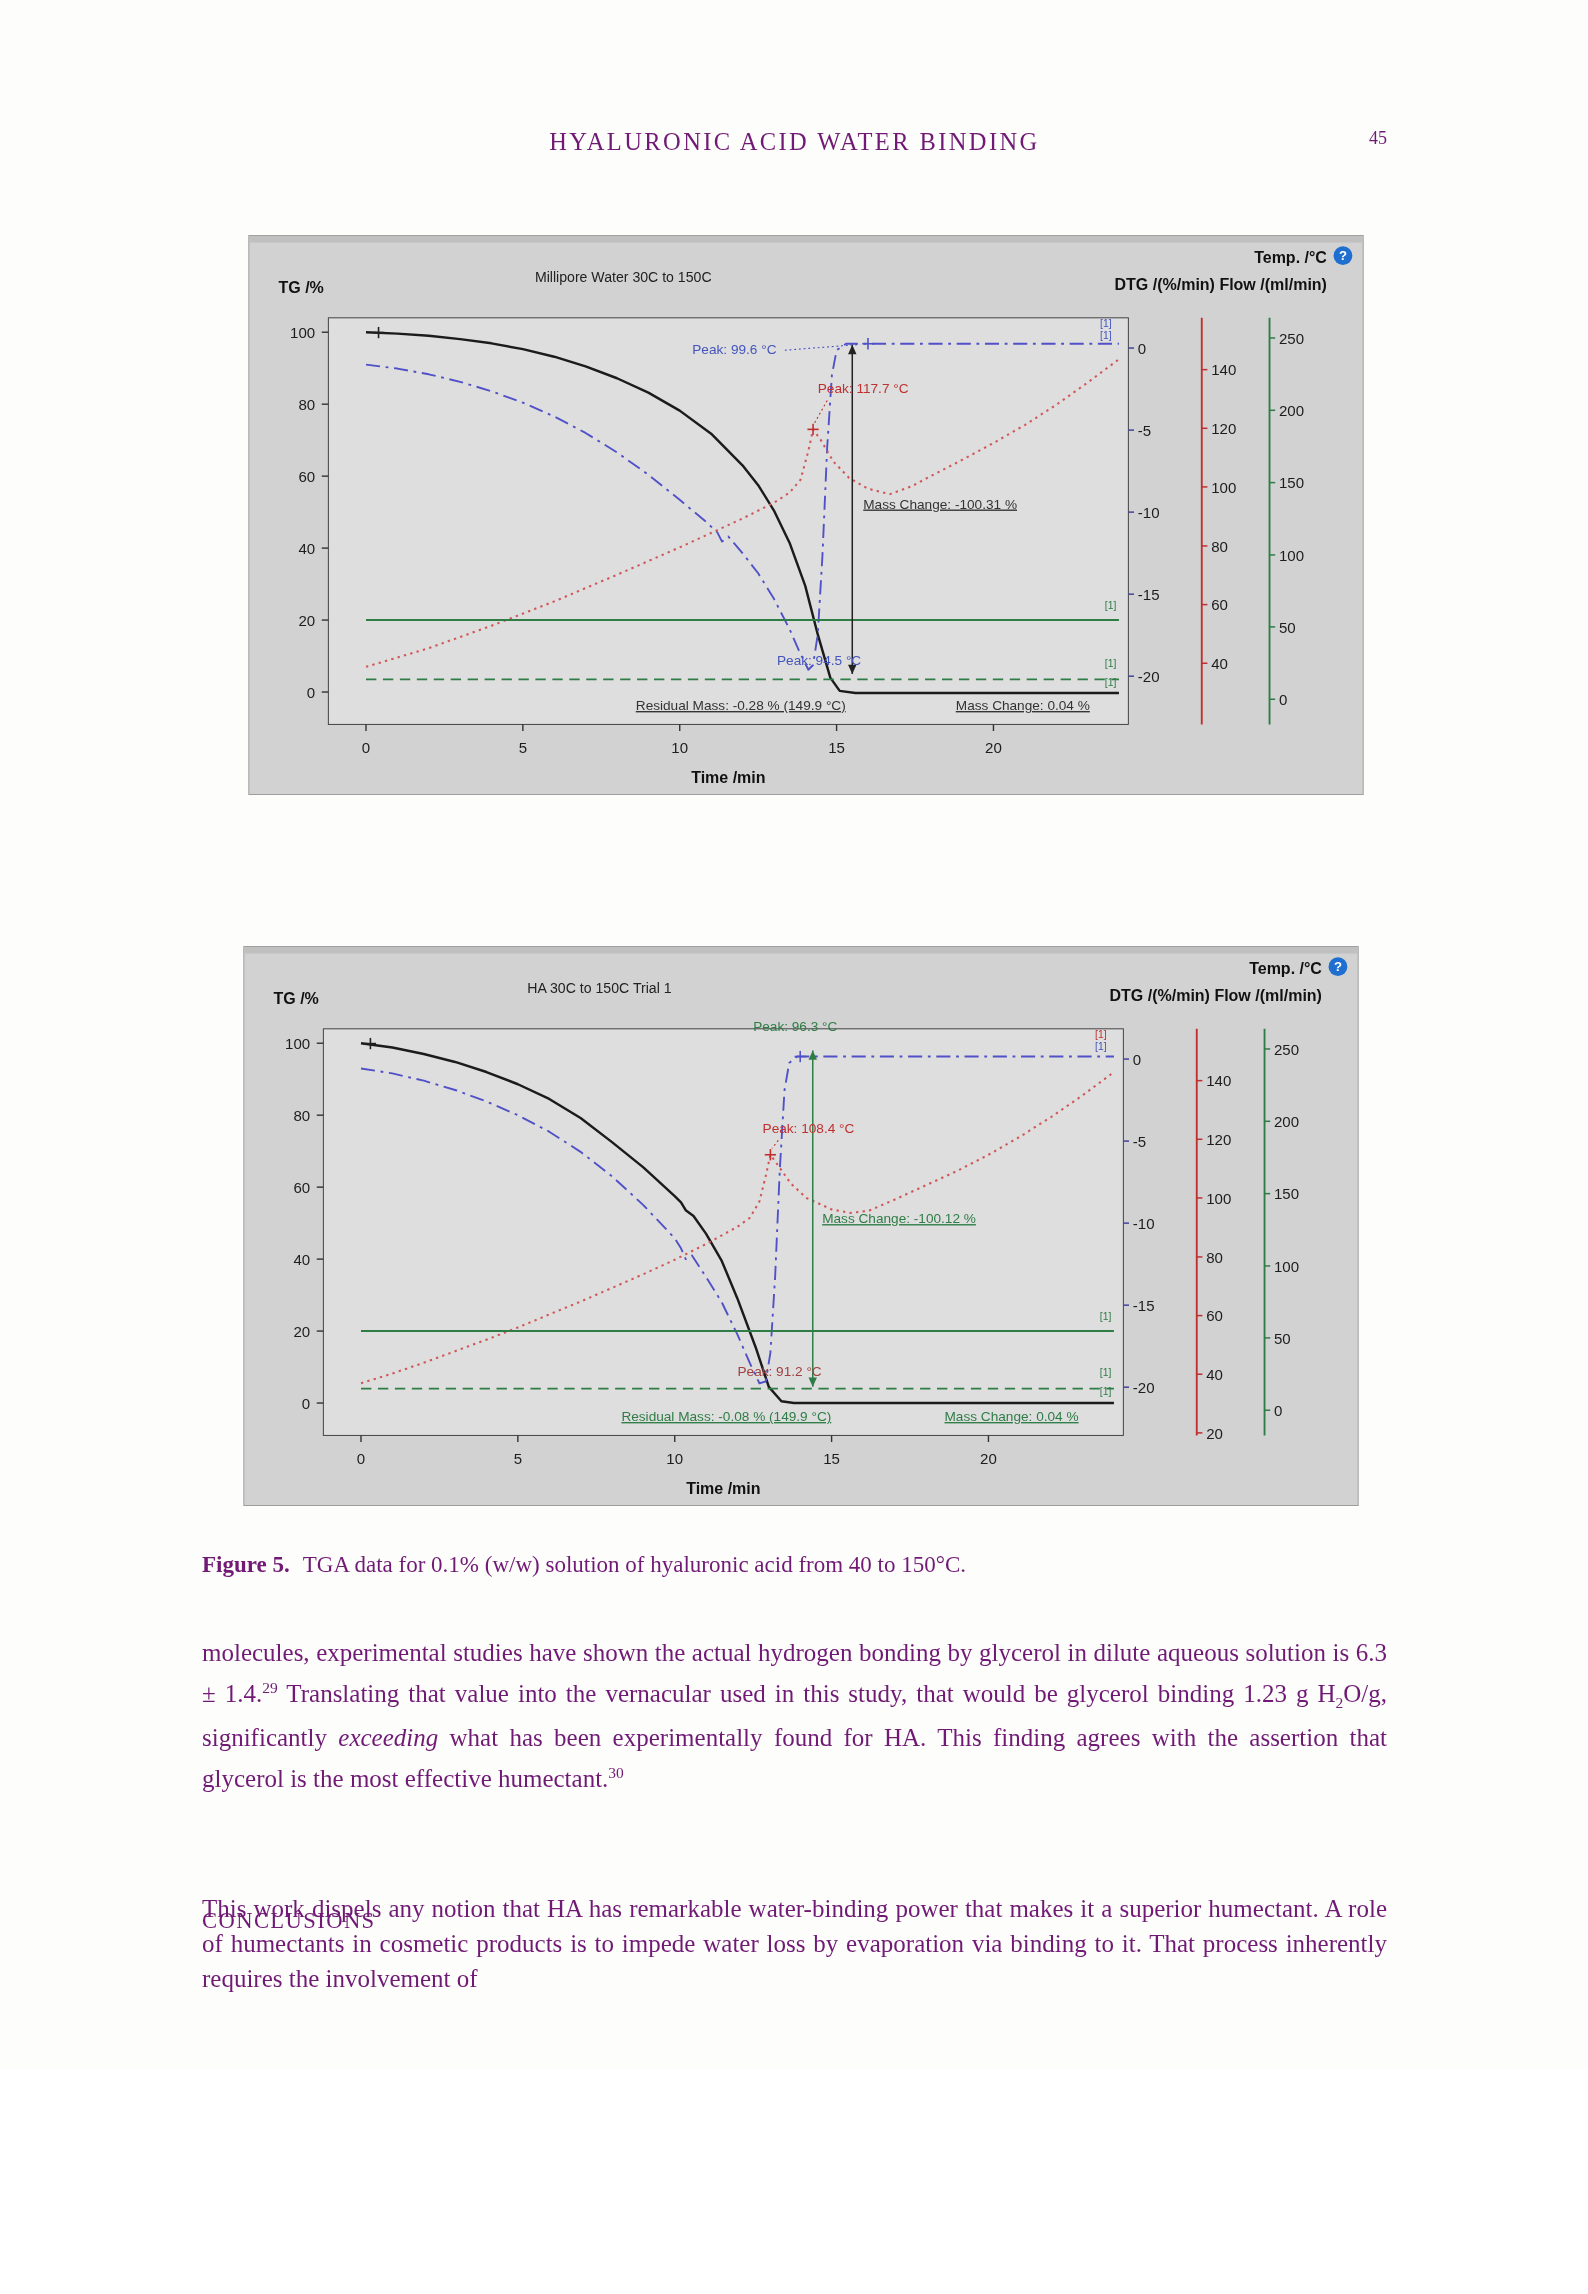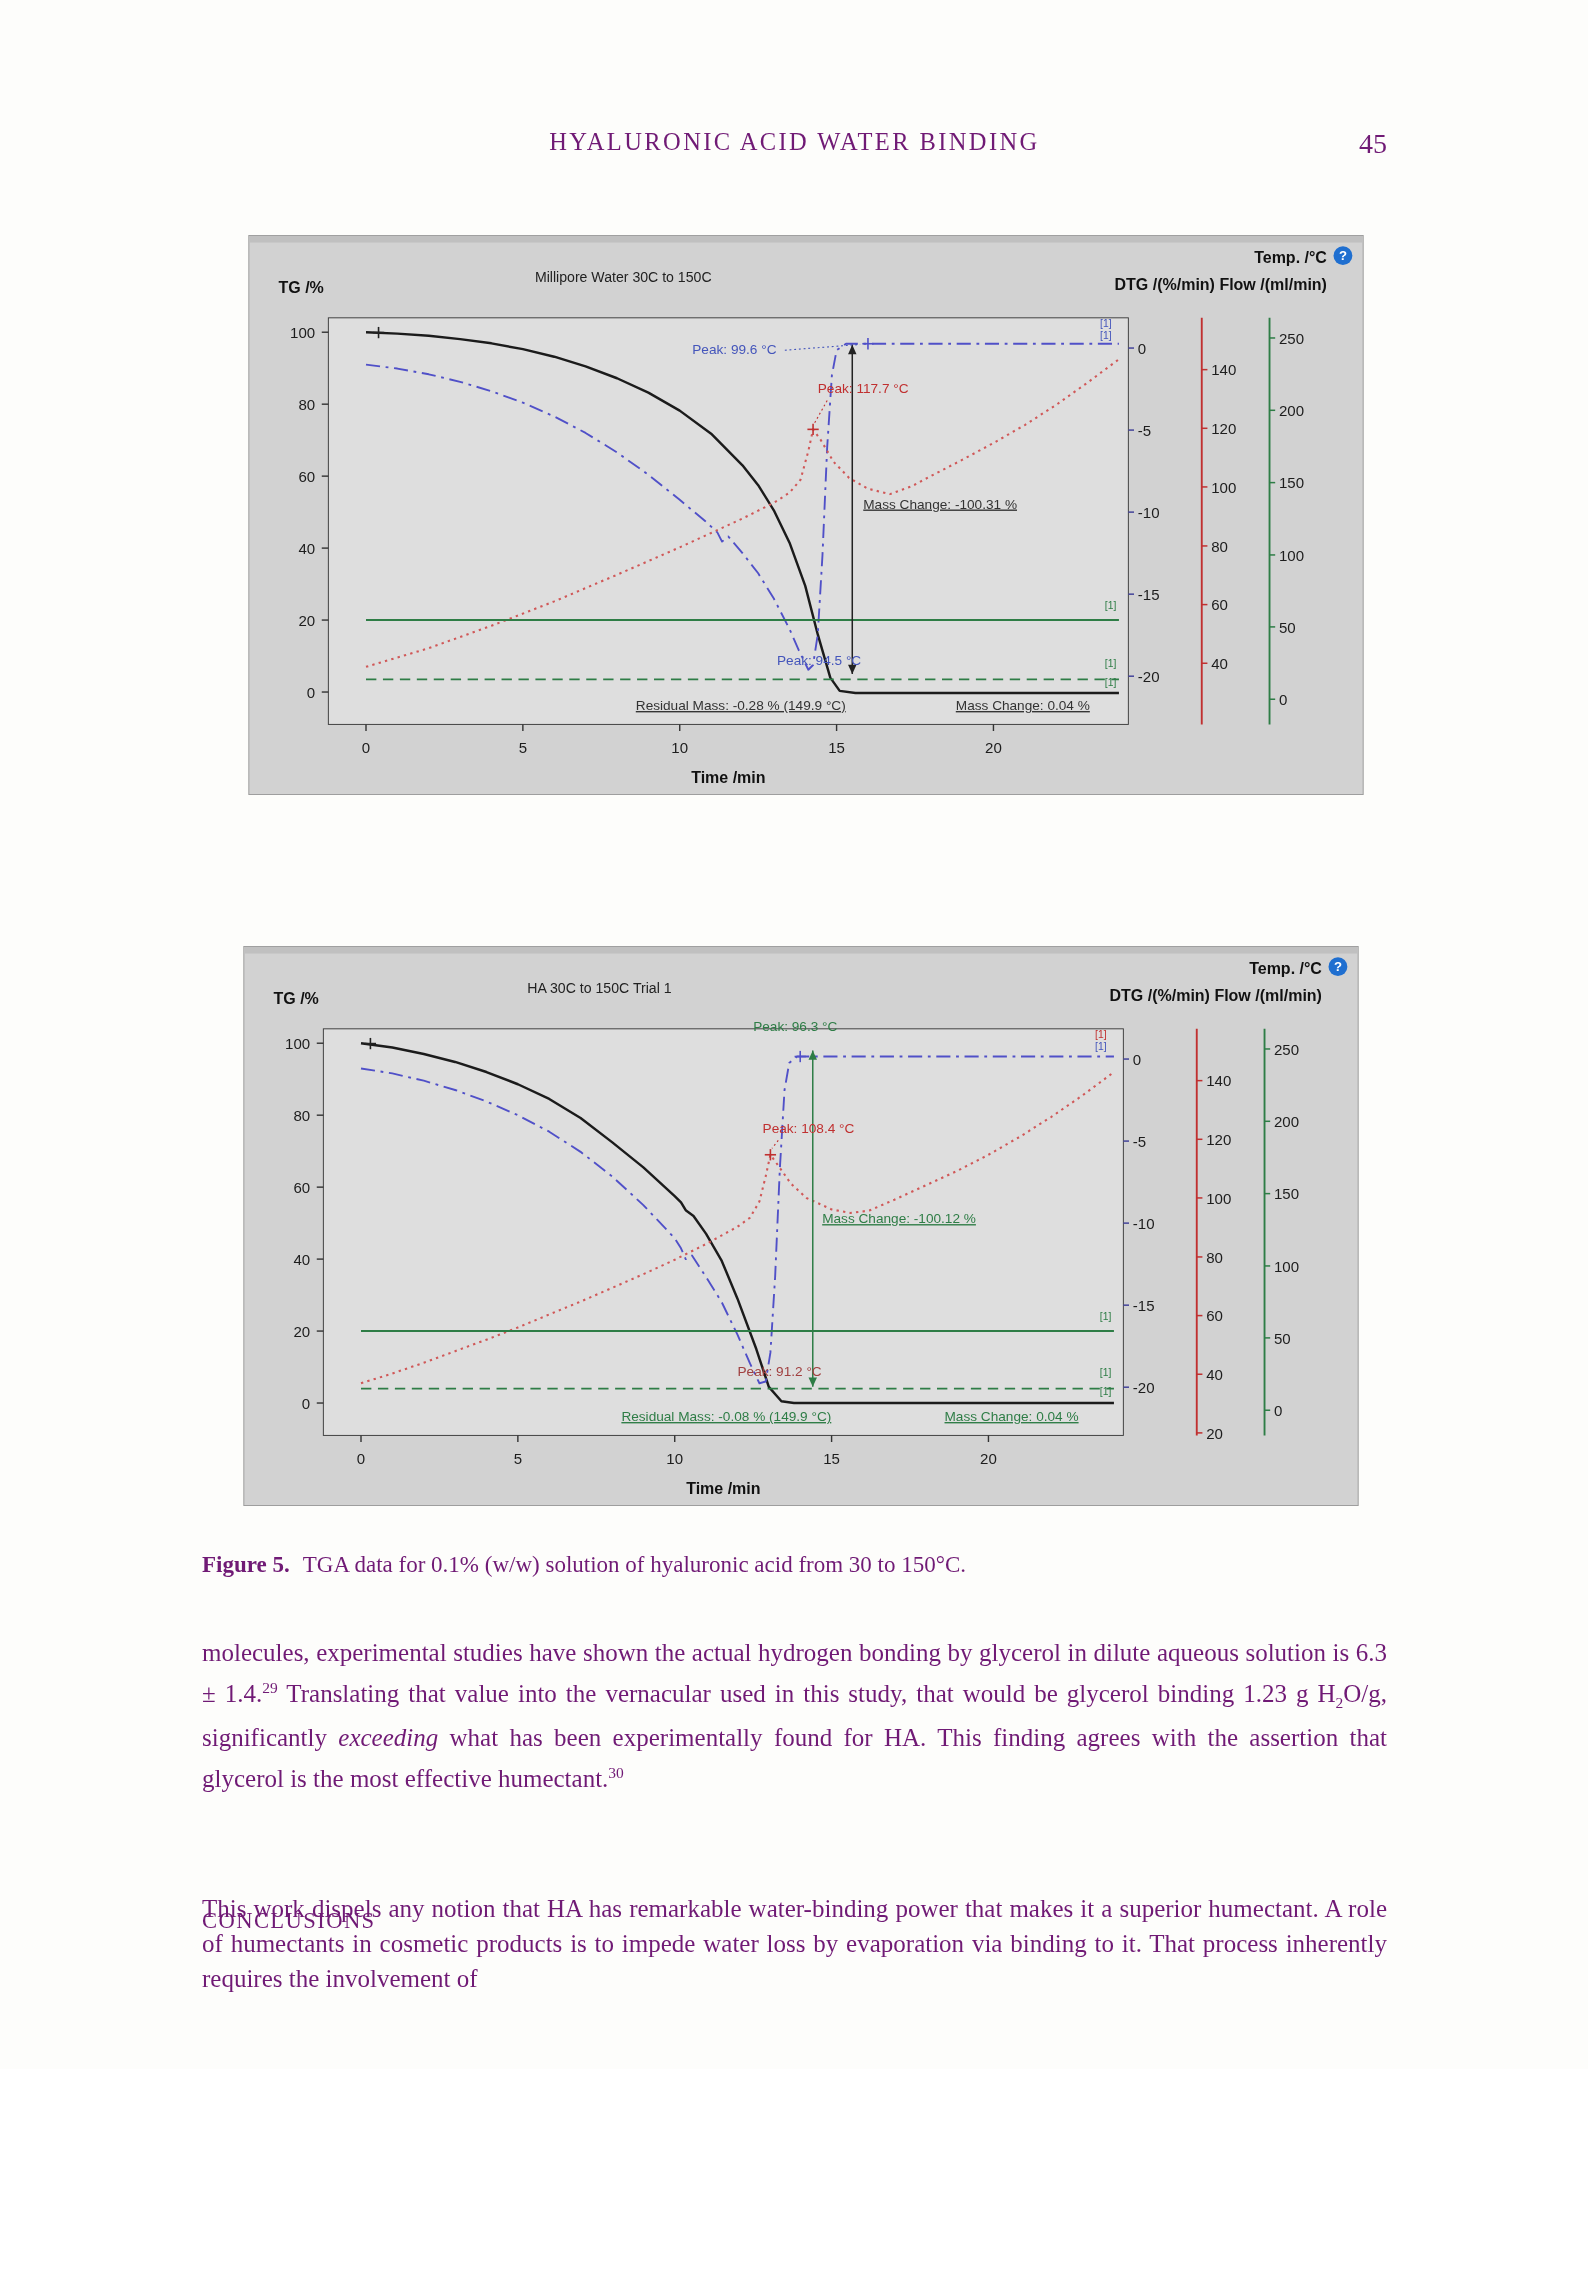--- a/index.html
+++ b/index.html
@@ -1,21 +1,21 @@
 <!DOCTYPE html>
 <html style="font-size:15px"><head>
 <meta charset="utf-8">
 <style>
   html,body{margin:0;padding:0;background:#ffffff;}
   .page{position:relative;width:1589px;height:2069px;background:#fdfdfb;
         font-family:"Liberation Serif", serif;color:#701a75;overflow:hidden;padding-left:43px;}
 
   .page-header{position:absolute;top:128px;left:202px;width:1185px;text-align:center;}
   .running-title{font-size:24.5px;letter-spacing:2.4px;}
-  .page-number{position:absolute;right:0;top:0;font-size:28px;letter-spacing:0;}
+  .page-number{position:absolute;right:0;top:0;font-size:18px;letter-spacing:0;}
 
   .figure-panel{position:absolute;width:1116px;height:560px;}
   .fig7{top:235px;left:248px;}
   .fig8{top:946px;left:243px;}
   .figure-panel svg{display:block;}
 
   .caption{position:absolute;left:202px;width:1186px;font-size:23px;margin:0;}
   .cap7{top:836px;}
   .cap8{top:1552px;}
   .cap-label{font-weight:bold;margin-right:13px;}
@@ -243,21 +243,21 @@
         <text x="401.6666666666667" y="504.7079646017699" fill="#2e7d46" class="an" text-decoration="underline">Residual Mass: -0.08 % (149.9 °C)</text>
         <text x="745" y="504.7079646017699" fill="#2e7d46" class="an" text-decoration="underline">Mass Change: 0.04 %</text>
         <text x="904.9999999999999" y="97.5575221238938" fill="#c03030" class="tiny">[1]</text>
         <text x="904.9999999999999" y="110.93805309734513" fill="#4455bb" class="tiny">[1]</text>
         <text x="910" y="397.6637168141593" fill="#2e7d46" class="tiny">[1]</text>
         <text x="910" y="456.92035398230087" fill="#2e7d46" class="tiny">[1]</text>
         <text x="910" y="477.18230088495574" fill="#2e7d46" class="tiny">[1]</text>
       </svg>
   </div>
 
-  <p class="caption cap8"><span class="cap-label">Figure 5.</span><span class="cap-text">TGA data for 0.1% (w/w) solution of hyaluronic acid from 30 to 150°C.</span></p>
+  <p class="caption cap8"><span class="cap-label">Figure 5.</span><span class="cap-text">TGA data for 0.1% (w/w) solution of hyaluronic acid from 40 to 150°C.</span></p>
 
   <p class="body-text para1"><span>molecules, experimental studies have shown the actual hydrogen bonding by glycerol in dilute aqueous solution is 6.3 ± 1.4.</span><sup>29</sup><span> Translating that value into the vernacular used in this study, that would be glycerol binding 1.23 g H</span><sub>2</sub><span>O/g, significantly </span><i>exceeding</i><span> what has been experimentally found for HA. This finding agrees with the assertion that glycerol is the most effective humectant.</span><sup>30</sup></p>
 
   <h2 class="section-heading">CONCLUSIONS</h2>
 
   <p class="body-text para2">This work dispels any notion that HA has remarkable water-binding power that makes it a superior humectant. A role of humectants in cosmetic products is to impede water loss by evaporation via binding to it. That process inherently requires the involvement of</p>
 
 </div>
 
 

